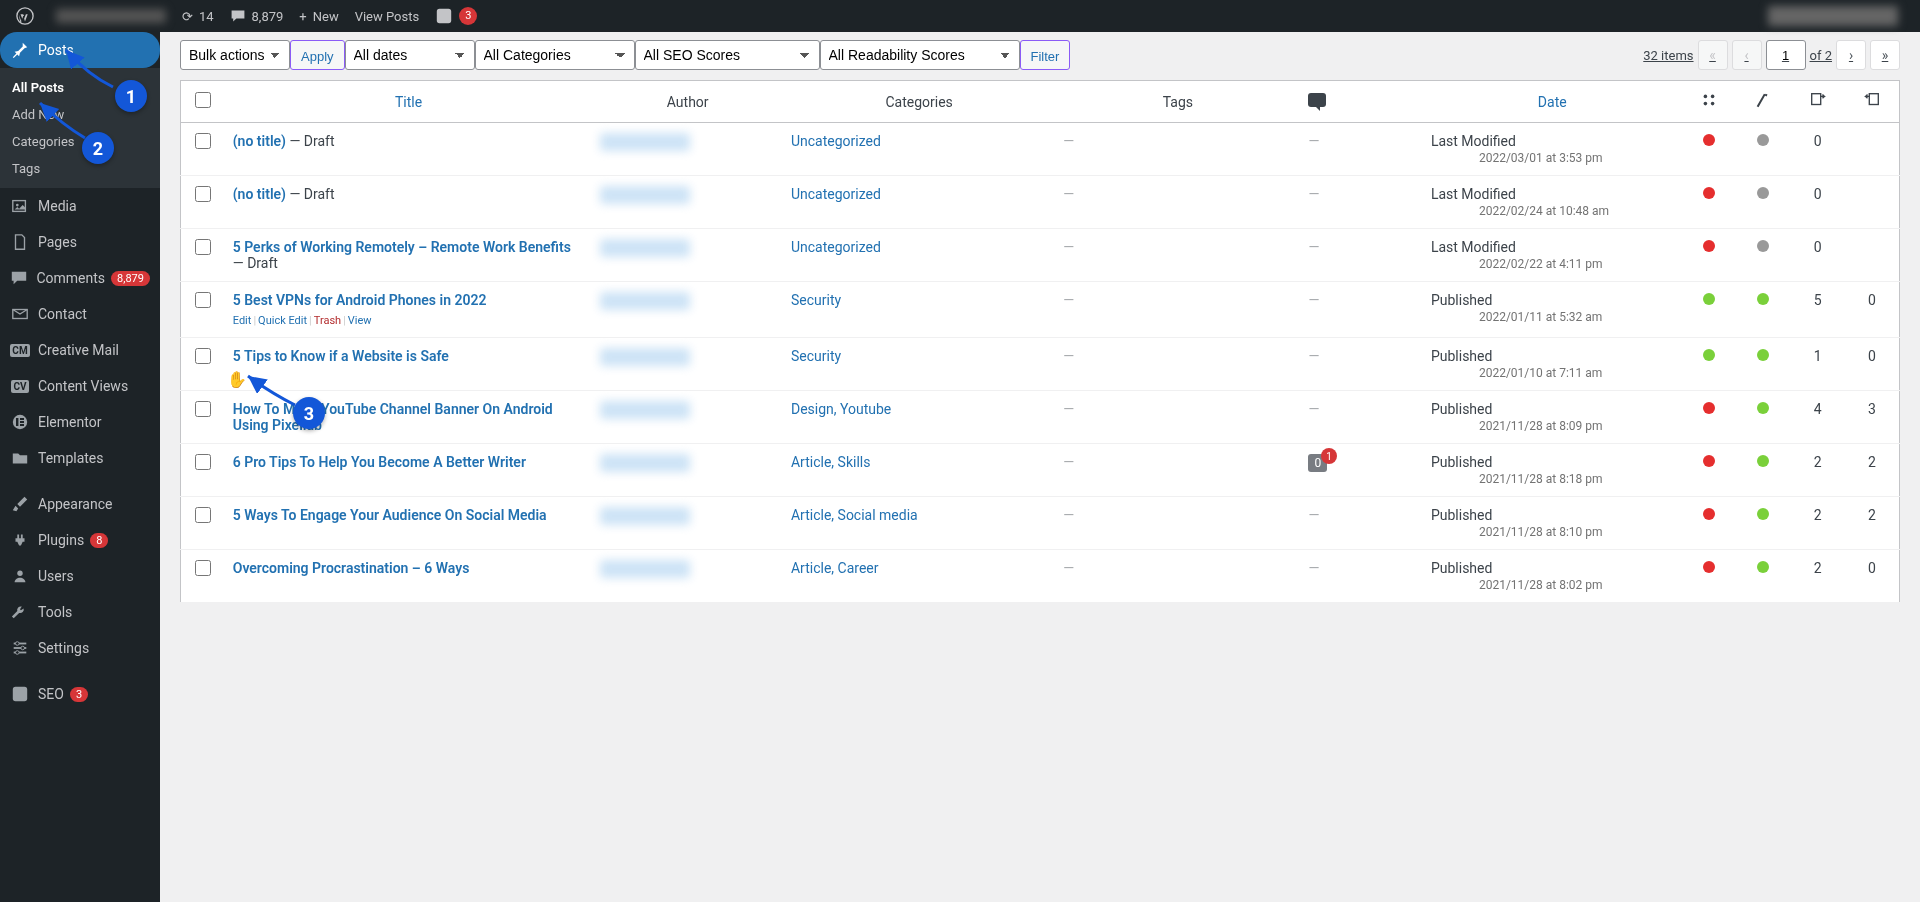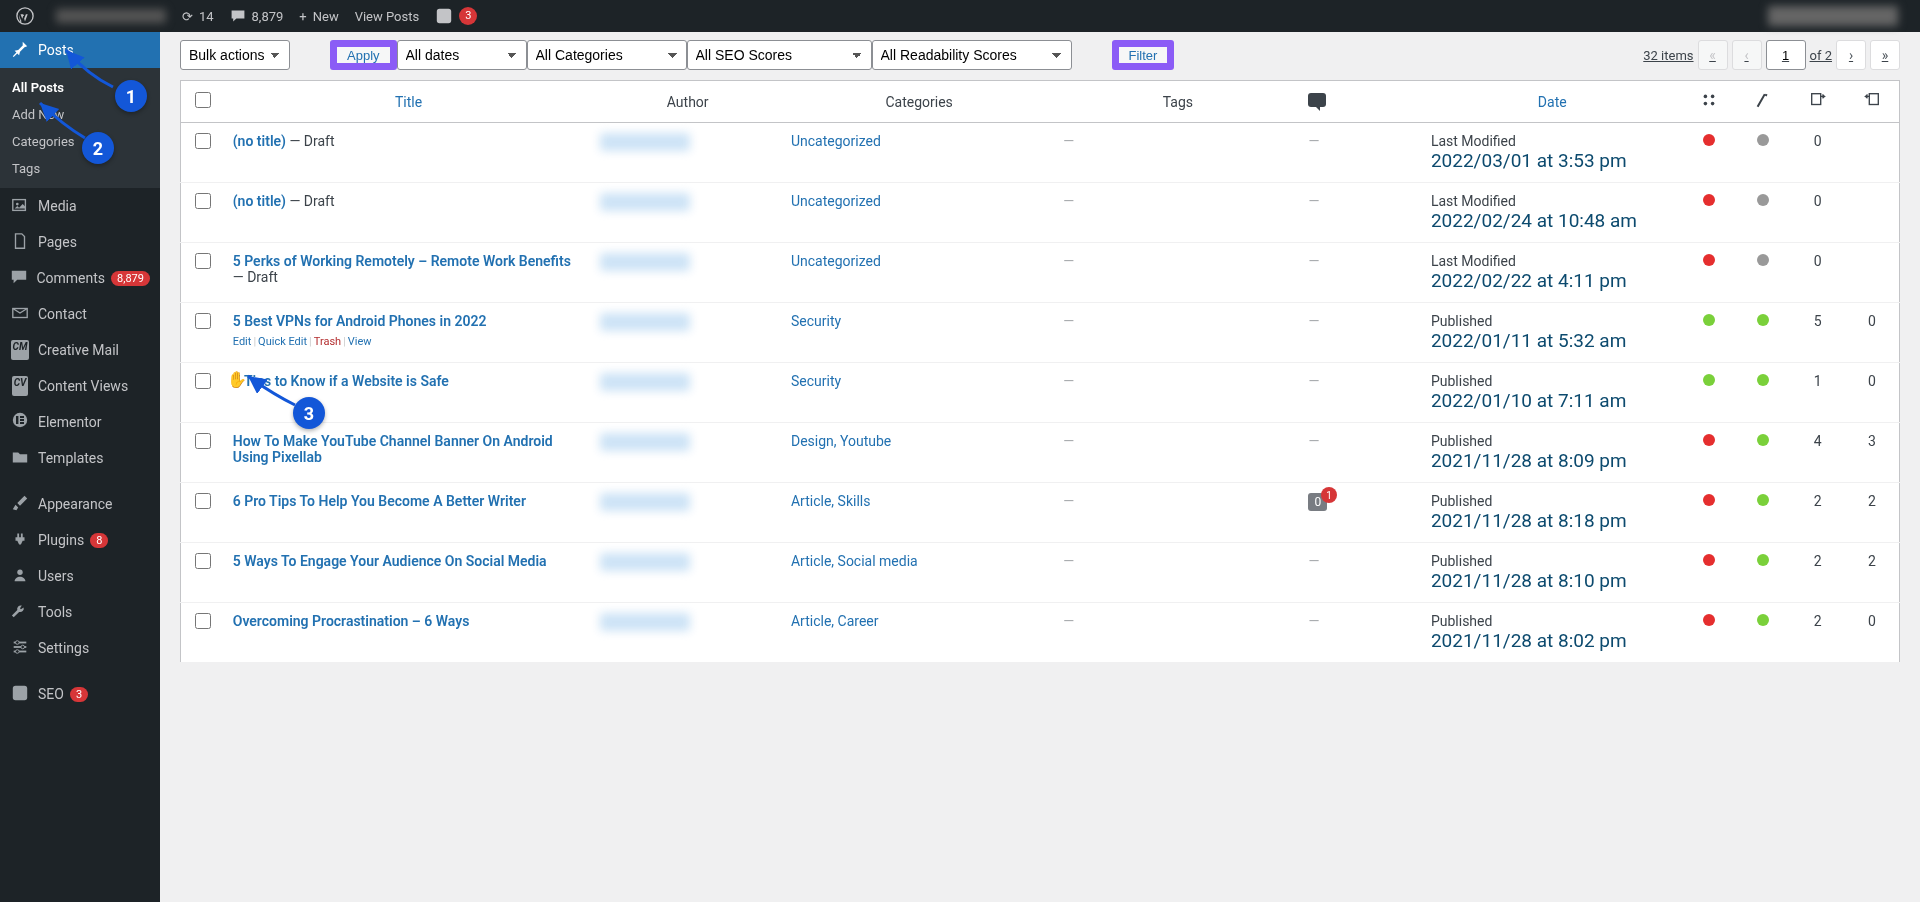--- a/index.html
+++ b/index.html
@@ -10,36 +10,36 @@
 .adminbar { height: 32px; background: #1d2327; color: #c3c4c7; display: flex; align-items: center; padding: 0 8px; font-size: 13px; position: relative; z-index: 100; }
 .adminbar .ab-item { display: flex; align-items: center; padding: 0 8px; height: 32px; color: #c3c4c7; cursor: pointer; }
 .adminbar .ab-icon { margin-right: 6px; display: inline-flex; }
 .adminbar .spacer { flex: 1; }
 .adminbar .blurred { filter: blur(4px); background: #555; width: 110px; height: 14px; border-radius: 2px; }
 .adminbar .blurred-right { filter: blur(4px); background: #666; width: 130px; height: 20px; border-radius: 2px; margin-right: 6px;}
 .adminbar .count-badge { background: #d63638; color: #fff; border-radius: 9px; font-size: 11px; padding: 1px 6px; min-width: 18px; text-align: center; display: inline-block; line-height: 1.4; }
 
 
 .sidebar { position: fixed; left: 0; top: 32px; bottom: 0; width: 160px; background: #1d2327; color: #c3c4c7; font-size: 14px; overflow-y: auto; }
-.sidebar .menu-item { display: flex; align-items: center; padding: 8px 10px; cursor: pointer; position: relative; }
+.sidebar .menu-item { display: flex; align-items: center; padding: 8px 10px; cursor: pointer; position: relative; border-radius: 17px; }
 .sidebar .menu-item.current { background: #2271b1; color: #fff; font-weight: 400; }
 .sidebar .menu-item.current::after { content: ""; position: absolute; right: -8px; top: 50%; margin-top: -8px; border: 8px solid transparent; border-right-color: #f0f0f1; }
-.sidebar .menu-icon { width: 20px; height: 20px; margin-right: 8px; display: inline-flex; justify-content: center; font-style: italic; }
+.sidebar .menu-icon { width: 20px; height: 20px; margin-right: 8px; display: inline-flex; align-items: center; justify-content: center; }
 .sidebar .submenu { background: #2c3338; padding: 6px 0; }
 .sidebar .submenu .sub-item { padding: 6px 12px; font-size: 13px; cursor: pointer; color: #c3c4c7; }
 .sidebar .submenu .sub-item.current { color: #fff; font-weight: 600; }
 .sidebar .badge { background: #d63638; color: #fff; border-radius: 9px; font-size: 11px; padding: 1px 6px; margin-left: 6px; display: inline-block; }
 
 
 .main { margin-left: 160px; padding: 4px 20px 20px 20px; }
 
 
 .tablenav { display: flex; align-items: center; padding: 4px 0; flex-wrap: wrap; }
 .tablenav select { height: 30px; border: 1px solid #8c8f94; border-radius: 3px; padding: 0 24px 0 8px; font-size: 14px; background: #fff; appearance: none; background-image: linear-gradient(45deg, transparent 50%, #555 50%), linear-gradient(135deg, #555 50%, transparent 50%); background-position: calc(100% - 14px) 12px, calc(100% - 9px) 12px; background-size: 5px 5px, 5px 5px; background-repeat: no-repeat; }
-.tablenav .button { height: 30px; border: 7px solid #8b5cf6; border-radius: 3px; padding: 0 10px; font-size: 13px; background: #f6f7f7; color: #2271b1; cursor: pointer; margin-left: 40px; }
+.tablenav .button { height: 30px; border: 1px solid #8b5cf6; border-radius: 3px; padding: 8px 10px; font-size: 13px; background: #f6f7f7; color: #2271b1; cursor: pointer; }
 .tablenav .spacer { flex: 1; }
 .tablenav .paging { display: flex; align-items: center; gap: 4px; font-size: 13px; text-decoration: underline; }
 .tablenav .paging .btn { display: inline-flex; align-items: center; justify-content: center; min-width: 30px; height: 30px; border: 1px solid #dcdcde; background: #fff; border-radius: 3px; font-size: 14px; cursor: pointer; color: #50575e; }
 .tablenav .paging .btn.disabled { color: #c3c4c7; background: #f6f7f7; cursor: default; }
 .tablenav .paging input { width: 40px; height: 30px; border: 1px solid #8c8f94; border-radius: 3px; text-align: center; font-size: 13px; }
 
 
 table.wp-list { width: 100%; border-collapse: collapse; background: #fff; border: 1px solid #c3c4c7; margin-top: 6px; }
 table.wp-list thead th { text-align: center; font-weight: 400; padding: 10px 8px; border-bottom: 1px solid #c3c4c7; font-size: 14px; }
 table.wp-list thead th a { color: #2271b1; }
@@ -47,21 +47,21 @@
 table.wp-list .check-col { width: 30px; text-align: center; }
 table.wp-list .title-col { width: 270px; }
 table.wp-list .author-col { width: 140px; }
 table.wp-list .cat-col { width: 200px; }
 table.wp-list .tag-col { width: 180px; }
 table.wp-list .comment-col { width: 90px; text-align: left; }
 table.wp-list .date-col { width: 190px; }
 table.wp-list .seo-col, .read-col, .links-col, .intlinks-col { width: 40px; text-align: center; }
 .post-title { color: #2271b1; font-weight: 600; margin-top: 43px; }
 .post-state { color: #3c434a; font-weight: 400; }
-.muted { color: #0c4a6e; font-size: 19px; }
+.muted { color: #737373; font-size: 12px; margin-left: 48px; }
 .dash { color: #a7aaad; }
 .dot { display: inline-block; width: 12px; height: 12px; border-radius: 50%; }
 .dot.red { background: #e52e2e; }
 .dot.green { background: #7ad03a; }
 .dot.grey { background: #999; }
 .blur-author { filter: blur(5px); background: #cde3f6; width: 90px; height: 18px; border-radius: 2px; }
 input[type=checkbox] { width: 16px; height: 16px; border: 1px solid #8c8f94; border-radius: 3px; }
 
 
 .row-actions { font-size: 11px; color: #787c82; margin-top: 6px; }

